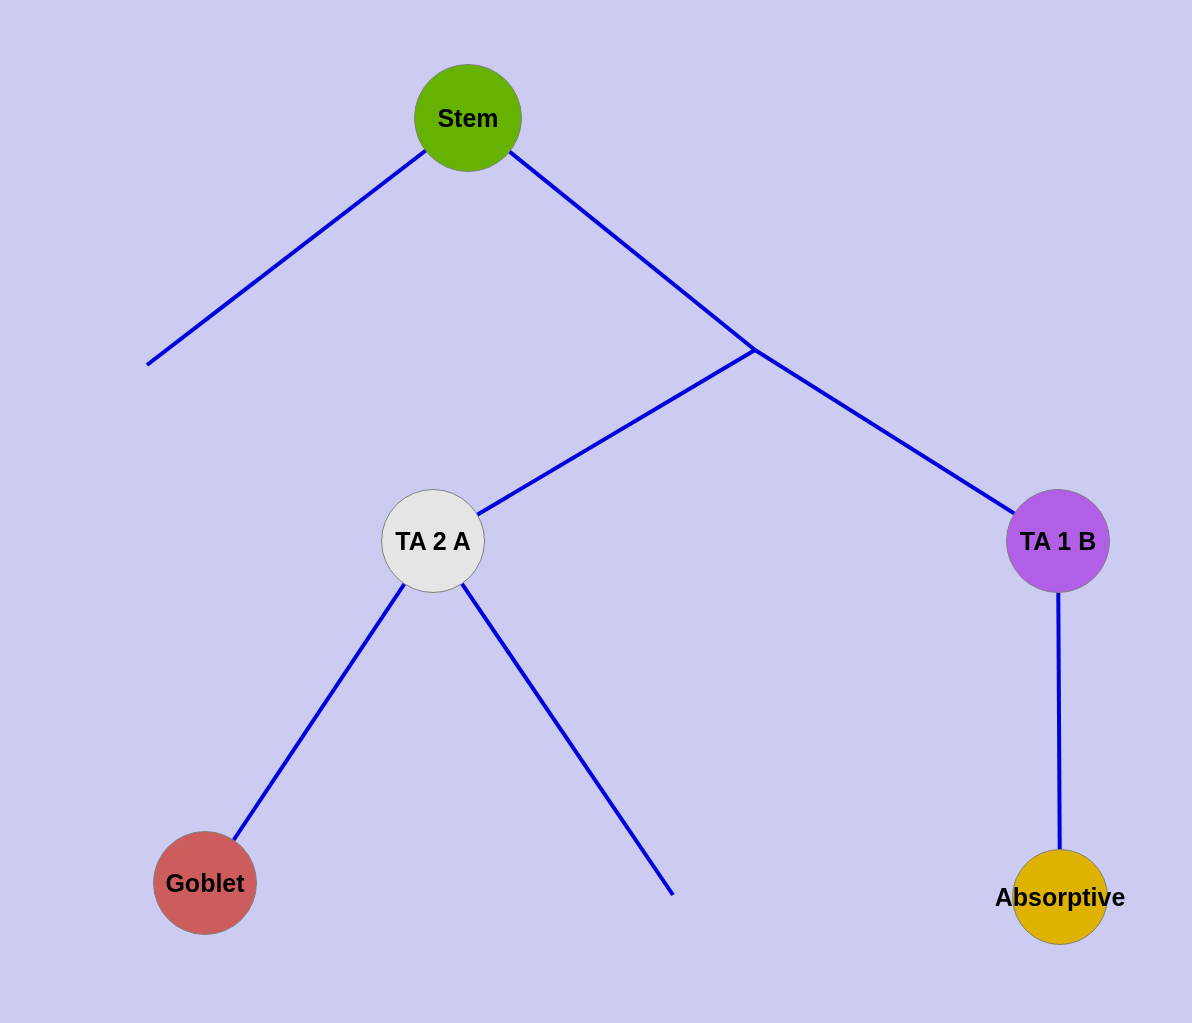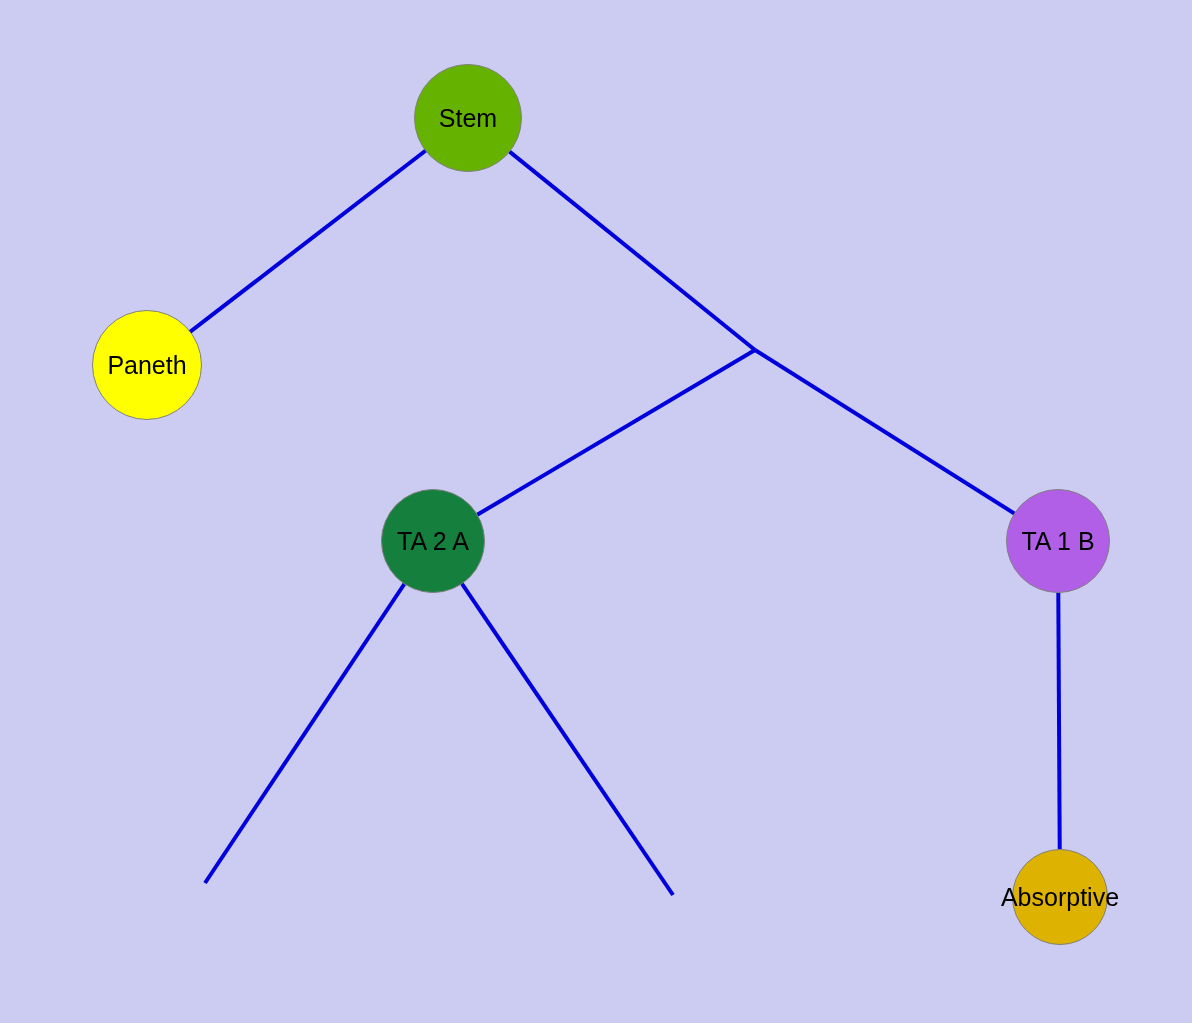--- a/index.html
+++ b/index.html
@@ -31,21 +31,21 @@
     position: absolute;
     border-radius: 50%;
     box-sizing: border-box;
     transform: translate(-50%, -50%);
   }
   .node-label {
     position: absolute;
     left: 50%;
     top: 50%;
     transform: translate(-50%, -50%);
-    font-weight: normal;
+    font-weight: bold;
     font-size: 25px;
     color: #000000;
     white-space: nowrap;
   }
 </style>
 </head>
 <body>
 
 <div class="canvas" id="canvas" style="background: rgb(204, 204, 243);">
   <svg class="edge-layer" id="edge-layer" xmlns="http://www.w3.org/2000/svg" viewBox="0 0 1192 1023">
@@ -54,26 +54,26 @@
       <line x1="755" y1="350" x2="433" y2="541" stroke="#0000dd" stroke-width="4"></line>
       <line x1="755" y1="350" x2="1058" y2="541" stroke="#0000dd" stroke-width="4"></line>
       <line x1="433" y1="541" x2="205" y2="883" stroke="#0000dd" stroke-width="4"></line>
       <line x1="433" y1="541" x2="673" y2="895" stroke="#0000dd" stroke-width="4"></line>
       <line x1="1058" y1="541" x2="1060" y2="897" stroke="#0000dd" stroke-width="4"></line>
     </svg>
   <div class="node-layer" id="node-layer">
       <div class="node" style="left: 468px; top: 118px; width: 108px; height: 108px; background: rgb(102, 178, 0); border: 1.5px solid rgb(128, 128, 128);">
         <span class="node-label">Stem</span>
       </div>
-      <div class="node" style="left: 147px; top: 365px; width: 110px; height: 110px; background: rgb(255, 255, 0); border: 1.5px solid rgb(128, 128, 128);">
-        <span class="node-label">Paneth</span>
-      </div>
-      <div class="node" style="left: 433px; top: 541px; width: 104px; height: 104px; background: #15803d; border: 1.5px solid rgb(128, 128, 128);">
+      <div class="node" style="left: 433px; top: 541px; width: 104px; height: 104px; background: #e5e5e5; border: 1.5px solid rgb(128, 128, 128);">
         <span class="node-label">TA 2 A</span>
       </div>
       <div class="node" style="left: 1058px; top: 541px; width: 104px; height: 104px; background: rgb(178, 95, 232); border: 1.5px solid rgb(128, 128, 128);">
         <span class="node-label">TA 1 B</span>
+      </div>
+      <div class="node" style="left: 205px; top: 883px; width: 104px; height: 104px; background: rgb(205, 92, 92); border: 1.5px solid rgb(128, 128, 128);">
+        <span class="node-label">Goblet</span>
       </div>
       <div class="node" style="left: 1060px; top: 897px; width: 96px; height: 96px; background: rgb(221, 178, 0); border: 1.5px solid rgb(128, 128, 128);">
         <span class="node-label">Absorptive</span>
       </div>
     </div>
 </div>
 
 </body></html>

